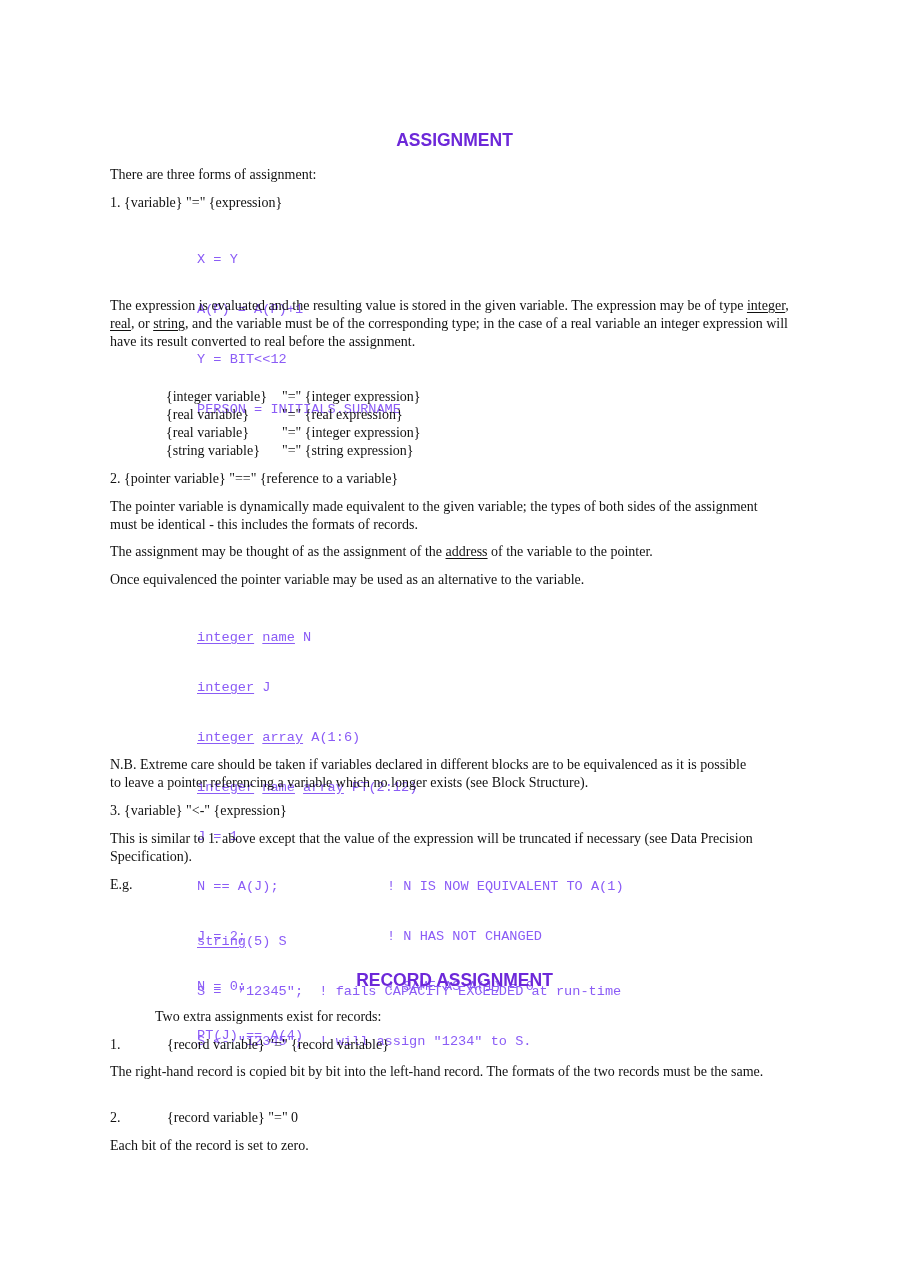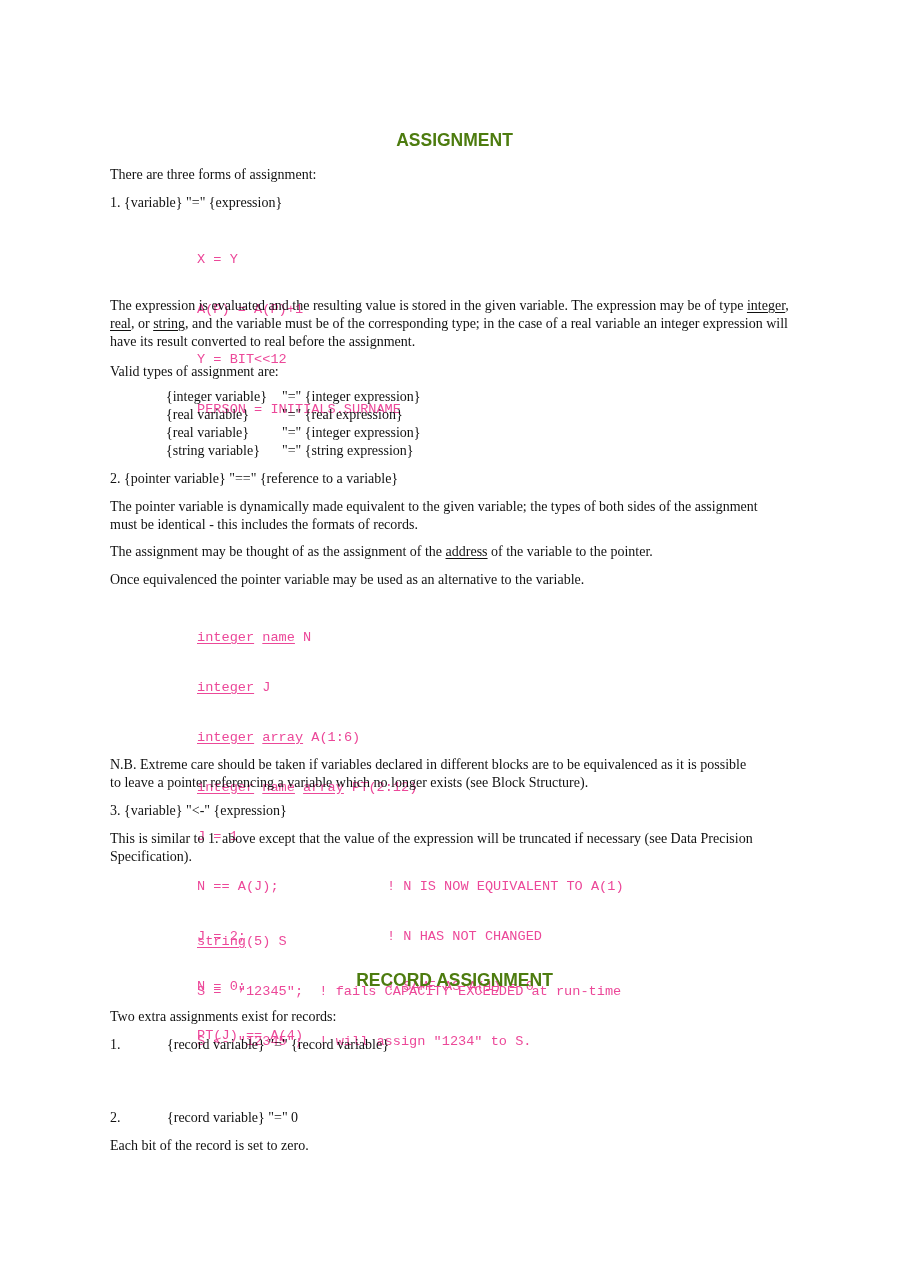--- a/index.html
+++ b/index.html
@@ -1,20 +1,20 @@
 <!DOCTYPE html>
 <html><head>
 <meta charset="utf-8">
 <style>
   html, body { margin: 0; padding: 0; background: #ffffff; }
   body { width: 909px; height: 1286px; position: relative; overflow: hidden; }
   .page { position: absolute; left: 0; top: 0; width: 909px; height: 1286px; background: #fff; color: #111; }
   .serif { font-family: "Liberation Serif", "DejaVu Serif", serif; font-size: 14px; line-height: 18px; }
-  .mono { font-family: "Liberation Mono", "DejaVu Sans Mono", monospace; font-size: 13.6px; line-height: 16.6px; color: #ec4899; white-space: pre; }
-  .h { font-family: "Liberation Sans", "DejaVu Sans", sans-serif; font-weight: bold; font-size: 17.5px; position: absolute; left: 0; width: 909px; text-align: center; color: #4d7c0f; }
+  .mono { font-family: "Liberation Mono", "DejaVu Sans Mono", monospace; font-size: 13.6px; line-height: 16.6px; color: #8b5cf6; white-space: pre; }
+  .h { font-family: "Liberation Sans", "DejaVu Sans", sans-serif; font-weight: bold; font-size: 17.5px; position: absolute; left: 0; width: 909px; text-align: center; color: #6d28d9; }
   .blk { position: absolute; left: 110px; width: 700px; }
   .u { text-decoration: underline; text-underline-offset: 2px; }
   .ind { position: absolute; }
   .row { display: block; height: 18px; }
   .c1 { display: inline-block; width: 116px; }
   .num { display: inline-block; width: 57px; }
   .code { position: absolute; left: 197px; }
   .codeline { display: block; height: 16.6px; }
   .cmt { position: absolute; left: 190px; }
   .page-number { position: absolute; left: 0; width: 909px; top: 1211px; text-align: center; }
@@ -31,21 +31,20 @@
 
   <div class="code mono" style="top:219px;">
     <span class="codeline">X = Y</span>
     <span class="codeline">A(P) = A(P)+1</span>
     <span class="codeline">Y = BIT&lt;&lt;12</span>
     <span class="codeline">PERSON = INITIALS.SURNAME</span>
   </div>
 
   <div class="blk serif" style="top:297px; width:700px;"><span>The expression is evaluated and the resulting value is stored in the given variable.  The expression may be of type </span><span class="u">integer</span><span>, </span><span class="u">real</span><span>, or </span><span class="u">string</span><span>, and the variable must be of the corresponding type; in the case of a real variable an integer expression will have its result converted to real before the assignment.</span></div>
 
-  <div class="blk serif" style="top:363px;">Valid types of assignment are:</div>
 
   <div class="ind serif" style="left:166px; top:388px;">
     <div class="row"><span class="c1">{integer variable}</span><span>"="</span> <span>{integer expression}</span></div>
     <div class="row"><span class="c1">{real variable}</span><span>"="</span> <span>{real expression}</span></div>
     <div class="row"><span class="c1">{real variable}</span><span>"="</span> <span>{integer expression}</span></div>
     <div class="row"><span class="c1">{string variable}</span><span>"="</span> <span>{string expression}</span></div>
   </div>
 
   <div class="blk serif" style="top:470px;">2. {pointer variable} "==" {reference to a variable}</div>
 
@@ -66,31 +65,33 @@
     <span class="codeline" style="position:relative;"><span>N = 0;</span><span class="cmt">! SAME AS A(1) = 0</span></span>
     <span class="codeline" style="position:relative;"><span>PT(J) == A(4)</span><span class="cmt"></span></span>
   </div>
 
   <div class="blk serif" style="top:756px; width:650px;">N.B. Extreme care should be taken if variables declared in different blocks are to be equivalenced as it is possible to leave a pointer referencing a variable which no longer exists (see Block Structure).</div>
 
   <div class="blk serif" style="top:802px;">3.  {variable} "&lt;-" {expression}</div>
 
   <div class="blk serif" style="top:830px; width:660px;">This is similar to 1. above except that the value of the expression will be truncated if necessary (see Data Precision Specification).</div>
 
+  <div class="blk serif" style="top:876px;">E.g.</div>
 
   <div class="code mono" style="top:901px;">
     <span class="codeline"><span class="u">string</span><span>(5) S</span></span>
     <span class="codeline">S =  "12345";  ! fails CAPACITY EXCEEDED at run-time</span>
     <span class="codeline">S &lt;- "12345";  ! will assign "1234" to S.</span>
   </div>
 
   <div class="h" style="top:970px;">RECORD ASSIGNMENT</div>
 
-  <div class="blk serif" style="top:1008px;">Two extra assignments exist for records:</div>
+  <div class="blk serif" style="top:1008px;margin-left:45px;">Two extra assignments exist for records:</div>
 
   <div class="blk serif" style="top:1036px;"><span class="num">1.</span><span>{record variable} "=" {record variable}</span></div>
 
+  <div class="blk serif" style="top:1063px; width:695px;">The right-hand record is copied bit by bit into the left-hand record.  The formats of the two records must be the same.</div>
 
   <div class="blk serif" style="top:1109px;"><span class="num">2.</span><span>{record variable} "=" 0</span></div>
 
   <div class="blk serif" style="top:1137px;">Each bit of the record is set to zero.</div>
 
 </div>
 
 </body></html>

